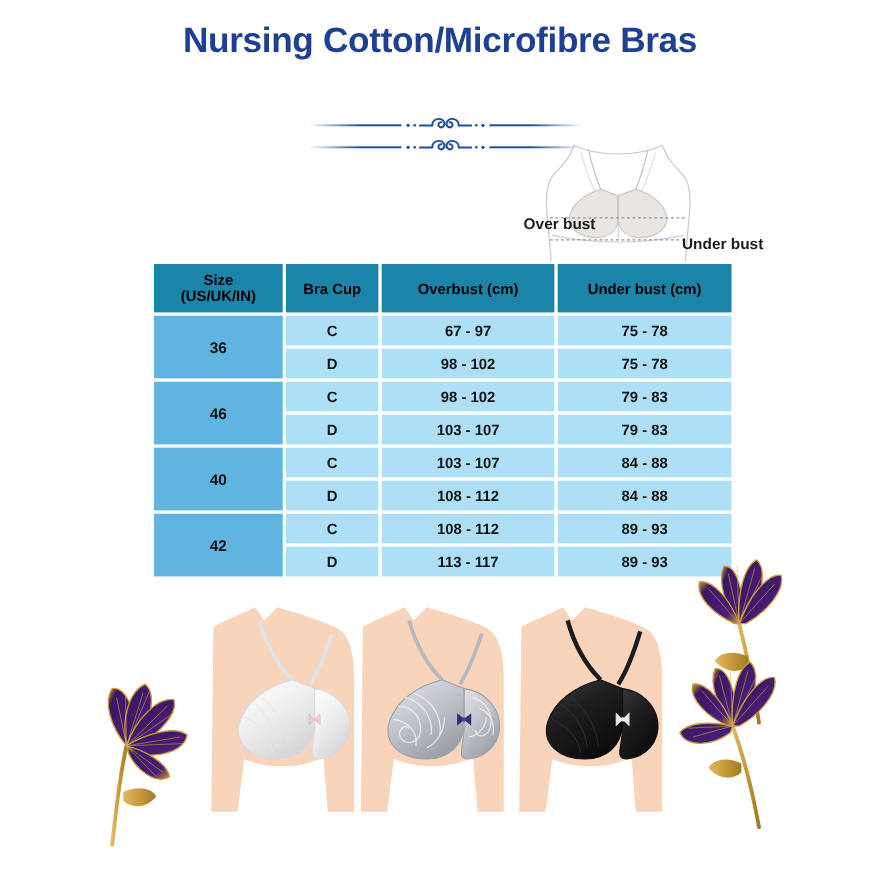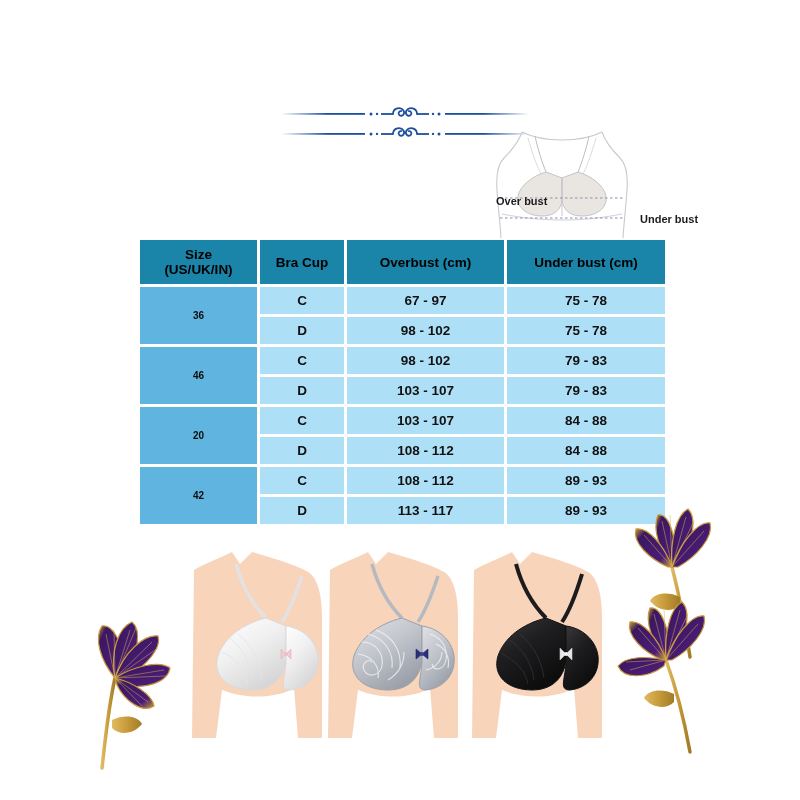--- a/index.html
+++ b/index.html
@@ -35,23 +35,22 @@
     font-size:27px;font-weight:bold;color:#1d4fa0;
     line-height:44px;letter-spacing:-0.2px;
   }
 
   
   .bust-diagram{
     position:absolute;left:478px;top:128px;width:185px;height:110px;
   }
   .bust-diagram svg{display:block;}
   .bust-label{
-    position:absolute;font-size:11px;font-weight:bold;color:#1b1b1b;
+    position:absolute;font-size:14px;font-weight:bold;color:#1b1b1b;
     white-space:nowrap;
-    margin-left:20px;
   }
   .lbl-over{left:-2px;top:67px;}
   .lbl-under{left:142px;top:85px;text-align:center;}
 
   
   .size-table{
     position:absolute;left:137px;top:237px;
     width:516px;
     border-collapse:separate;
     border-spacing:3px;
@@ -71,21 +70,21 @@
     color:#111111;
     font-size:13.5px;font-weight:bold;
     text-align:center;
     vertical-align:middle;
     height:27px;
     padding:0;
   }
   .size-table td.size-cell{
     background:#5fb4e0;
     color:#0d0d0d;
-    font-size:10px;
+    font-size:14px;
   }
   .col-size{width:117px;}
   .col-cup{width:84px;}
   .col-over{width:157px;}
   .col-under{width:158px;}
 
   
   .products{
     position:absolute;left:0;top:538px;width:800px;height:212px;
   }
@@ -100,20 +99,21 @@
   .flower svg{display:block;}
   .fl-left{left:62px;top:590px;width:130px;height:180px;}
   .fl-right-top{left:614px;top:505px;width:130px;height:160px;}
   .fl-right-bot{left:604px;top:590px;width:130px;height:170px;}
 </style>
 </head>
 <body>
 
 <div class="page">
 
+  <div class="title">Nursing Cotton/Microfibre Bras</div>
 
   <div class="sizechart-block">
 
     <div class="ornament">
       <svg viewBox="0 0 260 20" xmlns="http://www.w3.org/2000/svg">
         <defs>
           <linearGradient id="fadeL" x1="0" y1="0" x2="1" y2="0">
             <stop offset="0" stop-color="#1d4fa0" stop-opacity="0"></stop>
             <stop offset="0.55" stop-color="#1d4fa0" stop-opacity="1"></stop>
             <stop offset="1" stop-color="#1d4fa0" stop-opacity="1"></stop>
@@ -218,21 +218,21 @@
         <td>98 - 102</td>
         <td>79 - 83</td>
       </tr>
       <tr>
         <td>D</td>
         <td>103 - 107</td>
         <td>79 - 83</td>
       </tr>
 
       <tr>
-        <td class="size-cell" rowspan="2">20</td>
+        <td class="size-cell" rowspan="2">40</td>
         <td>C</td>
         <td>103 - 107</td>
         <td>84 - 88</td>
       </tr>
       <tr>
         <td>D</td>
         <td>108 - 112</td>
         <td>84 - 88</td>
       </tr>
 

